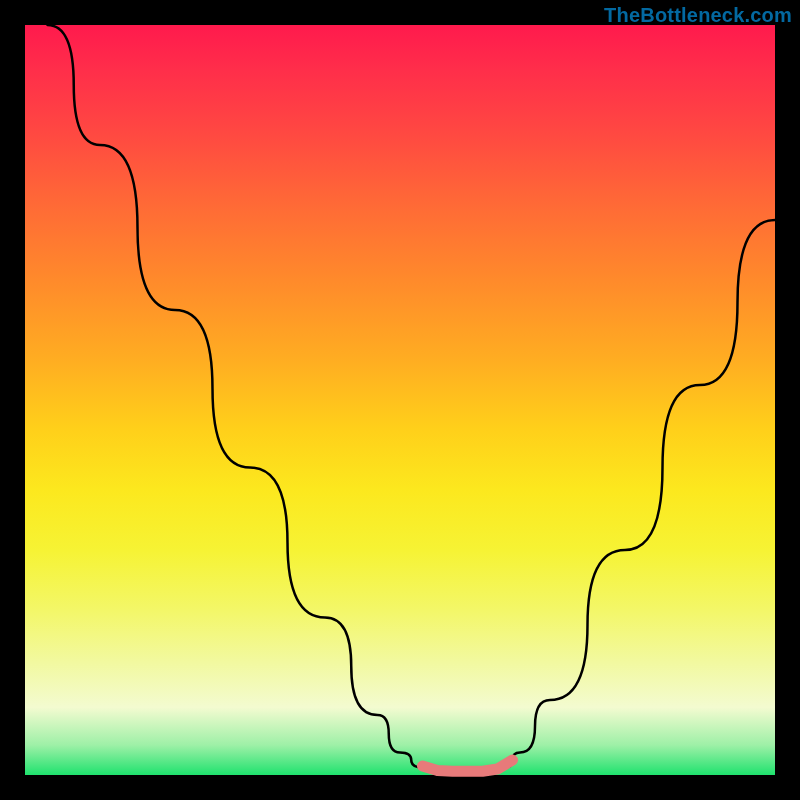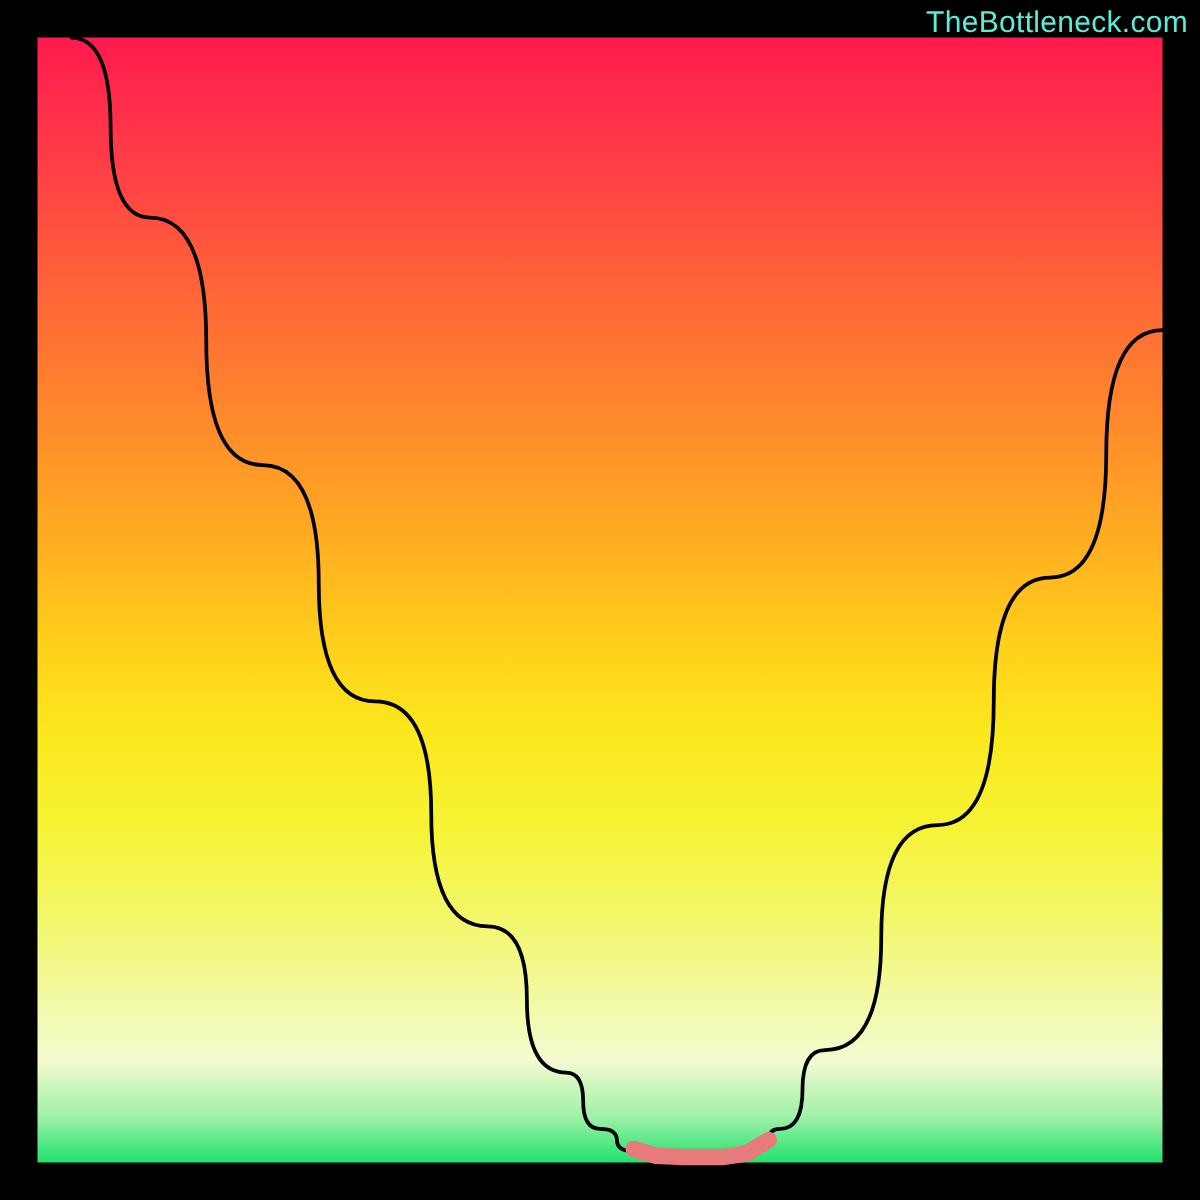--- a/index.html
+++ b/index.html
@@ -37,23 +37,23 @@
       #f2f9a0 85%,
       #f3fbd0 91%,
       #9ef0a7 96%,
       #1fe26e 100%
     );
   }
   .watermark {
     position: absolute;
     top: 4px;
     right: 8px;
-    color: #5eead4;
+    color: #0369a1;
     font-size: 20px;
-    font-weight: 400;
+    font-weight: 700;
     letter-spacing: 0.2px;
     z-index: 5;
   }
   svg.overlay {
     position: absolute;
     left: 0;
     top: 0;
     width: 750px;
     height: 750px;
     overflow: visible;

